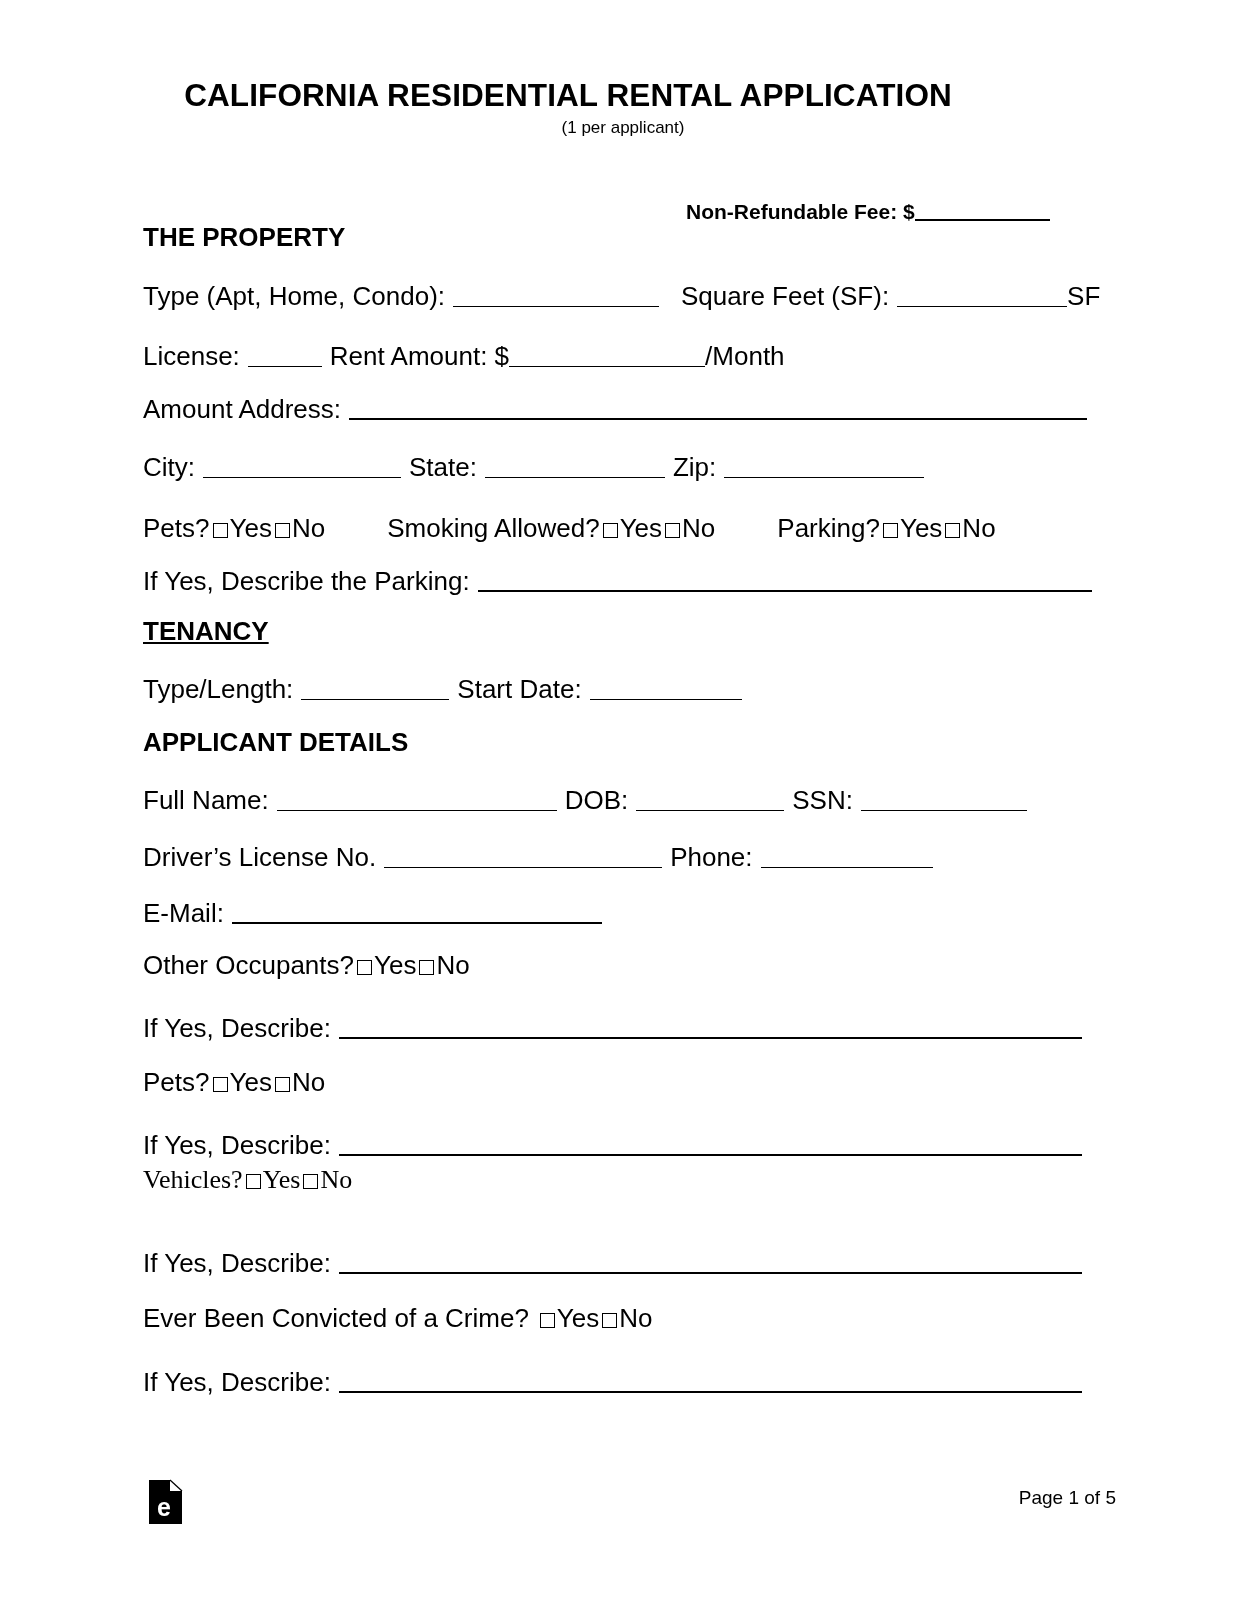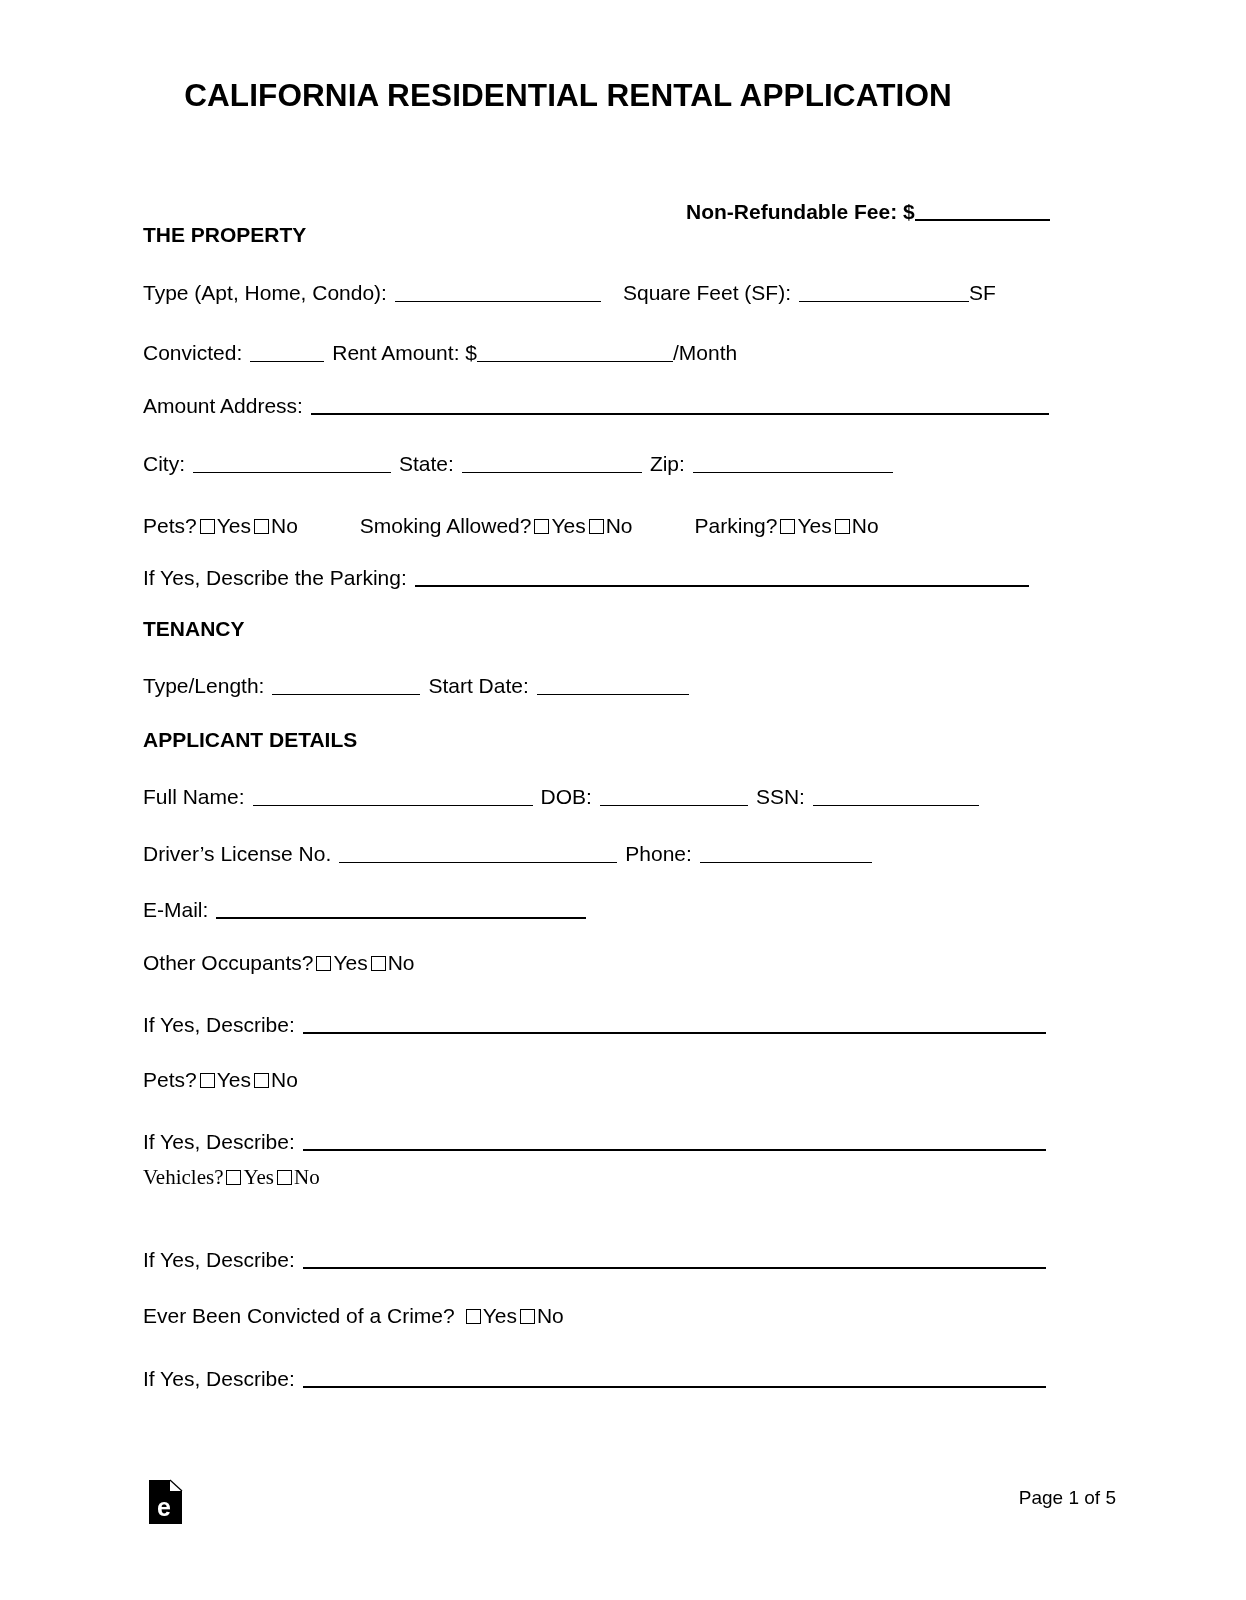--- a/index.html
+++ b/index.html
@@ -44,21 +44,21 @@
   .body-area {
     position: absolute;
     left: 143px;
     top: 0;
     width: 960px;
   }
   .row {
     position: absolute;
     left: 0;
     white-space: nowrap;
-    font-size: 21px;
+    font-size: 26px;
     line-height: 1;
   }
   .row.bold {
     font-weight: bold;
   }
   .fee-row {
     position: absolute;
     white-space: nowrap;
     font-size: 21px;
     font-weight: bold;
@@ -112,54 +112,55 @@
     text-align: right;
     white-space: nowrap;
   }
 </style>
 </head>
 <body>
 
 <div class="page">
 
   <div class="doc-title">CALIFORNIA RESIDENTIAL RENTAL APPLICATION</div>
+  <div class="doc-subtitle">(1 per applicant)</div>
 
   <div class="fee-row" style="top:198px; left:686px;">
     <span>Non-Refundable Fee: $</span><span class="ul" style="width:135px;"></span>
   </div>
 
   <div class="body-area">
 
     <div class="row bold" style="top:224px;">THE PROPERTY</div>
 
     <div class="row" style="top:280px;">
       <span>Type (Apt, Home, Condo):</span><span class="sp-sm"></span><span class="ul-thin" style="width:206px;"></span><span class="sp-md"></span><span>Square Feet (SF):</span><span class="sp-sm"></span><span class="ul-thin" style="width:170px;"></span><span>SF</span>
     </div>
 
     <div class="row" style="top:340px;">
-      <span>Convicted:</span><span class="sp-sm"></span><span class="ul-thin" style="width:74px;"></span><span class="sp-sm"></span><span>Rent Amount: $</span><span class="ul-thin" style="width:196px;"></span><span>/Month</span>
+      <span>License:</span><span class="sp-sm"></span><span class="ul-thin" style="width:74px;"></span><span class="sp-sm"></span><span>Rent Amount: $</span><span class="ul-thin" style="width:196px;"></span><span>/Month</span>
     </div>
 
     <div class="row" style="top:392px;">
       <span>Amount Address:</span><span class="sp-sm"></span><span class="ul" style="width:738px;"></span>
     </div>
 
     <div class="row" style="top:451px;">
       <span>City:</span><span class="sp-sm"></span><span class="ul-thin" style="width:198px;"></span><span class="sp-sm"></span><span>State:</span><span class="sp-sm"></span><span class="ul-thin" style="width:180px;"></span><span class="sp-sm"></span><span>Zip:</span><span class="sp-sm"></span><span class="ul-thin" style="width:200px;"></span>
     </div>
 
     <div class="row" style="top:503px;margin-top:12px;">
       <span>Pets?</span><span class="cb"></span><span>Yes</span><span class="cb"></span><span>No</span><span class="sp-lg"></span><span class="sp-md"></span><span>Smoking Allowed?</span><span class="cb"></span><span>Yes</span><span class="cb"></span><span>No</span><span class="sp-lg"></span><span class="sp-md"></span><span>Parking?</span><span class="cb"></span><span>Yes</span><span class="cb"></span><span>No</span>
     </div>
 
     <div class="row" style="top:564px;">
       <span>If Yes, Describe the Parking:</span><span class="sp-sm"></span><span class="ul" style="width:614px;"></span>
     </div>
 
-    <div class="row bold" style="top:618px;">TENANCY</div>
+    <div class="row bold" style="top:618px;text-decoration:underline;">TENANCY</div>
 
     <div class="row" style="top:673px;">
       <span>Type/Length:</span><span class="sp-sm"></span><span class="ul-thin" style="width:148px;"></span><span class="sp-sm"></span><span>Start Date:</span><span class="sp-sm"></span><span class="ul-thin" style="width:152px;"></span>
     </div>
 
     <div class="row bold" style="top:729px;">APPLICANT DETAILS</div>
 
     <div class="row" style="top:784px;">
       <span>Full Name:</span><span class="sp-sm"></span><span class="ul-thin" style="width:280px;"></span><span class="sp-sm"></span><span>DOB:</span><span class="sp-sm"></span><span class="ul-thin" style="width:148px;"></span><span class="sp-sm"></span><span>SSN:</span><span class="sp-sm"></span><span class="ul-thin" style="width:166px;"></span>
     </div>

